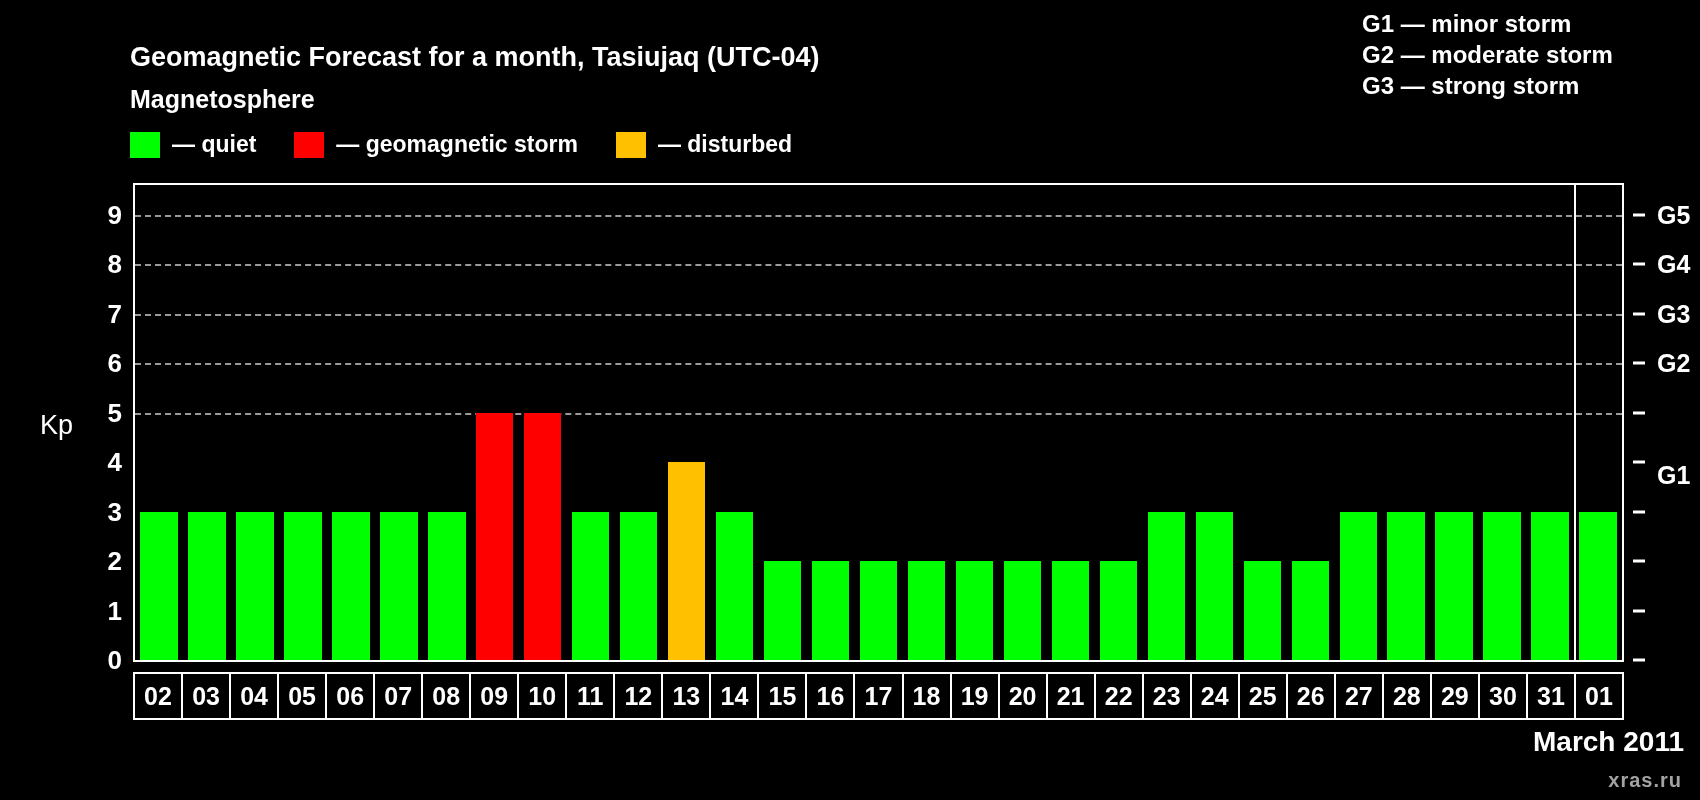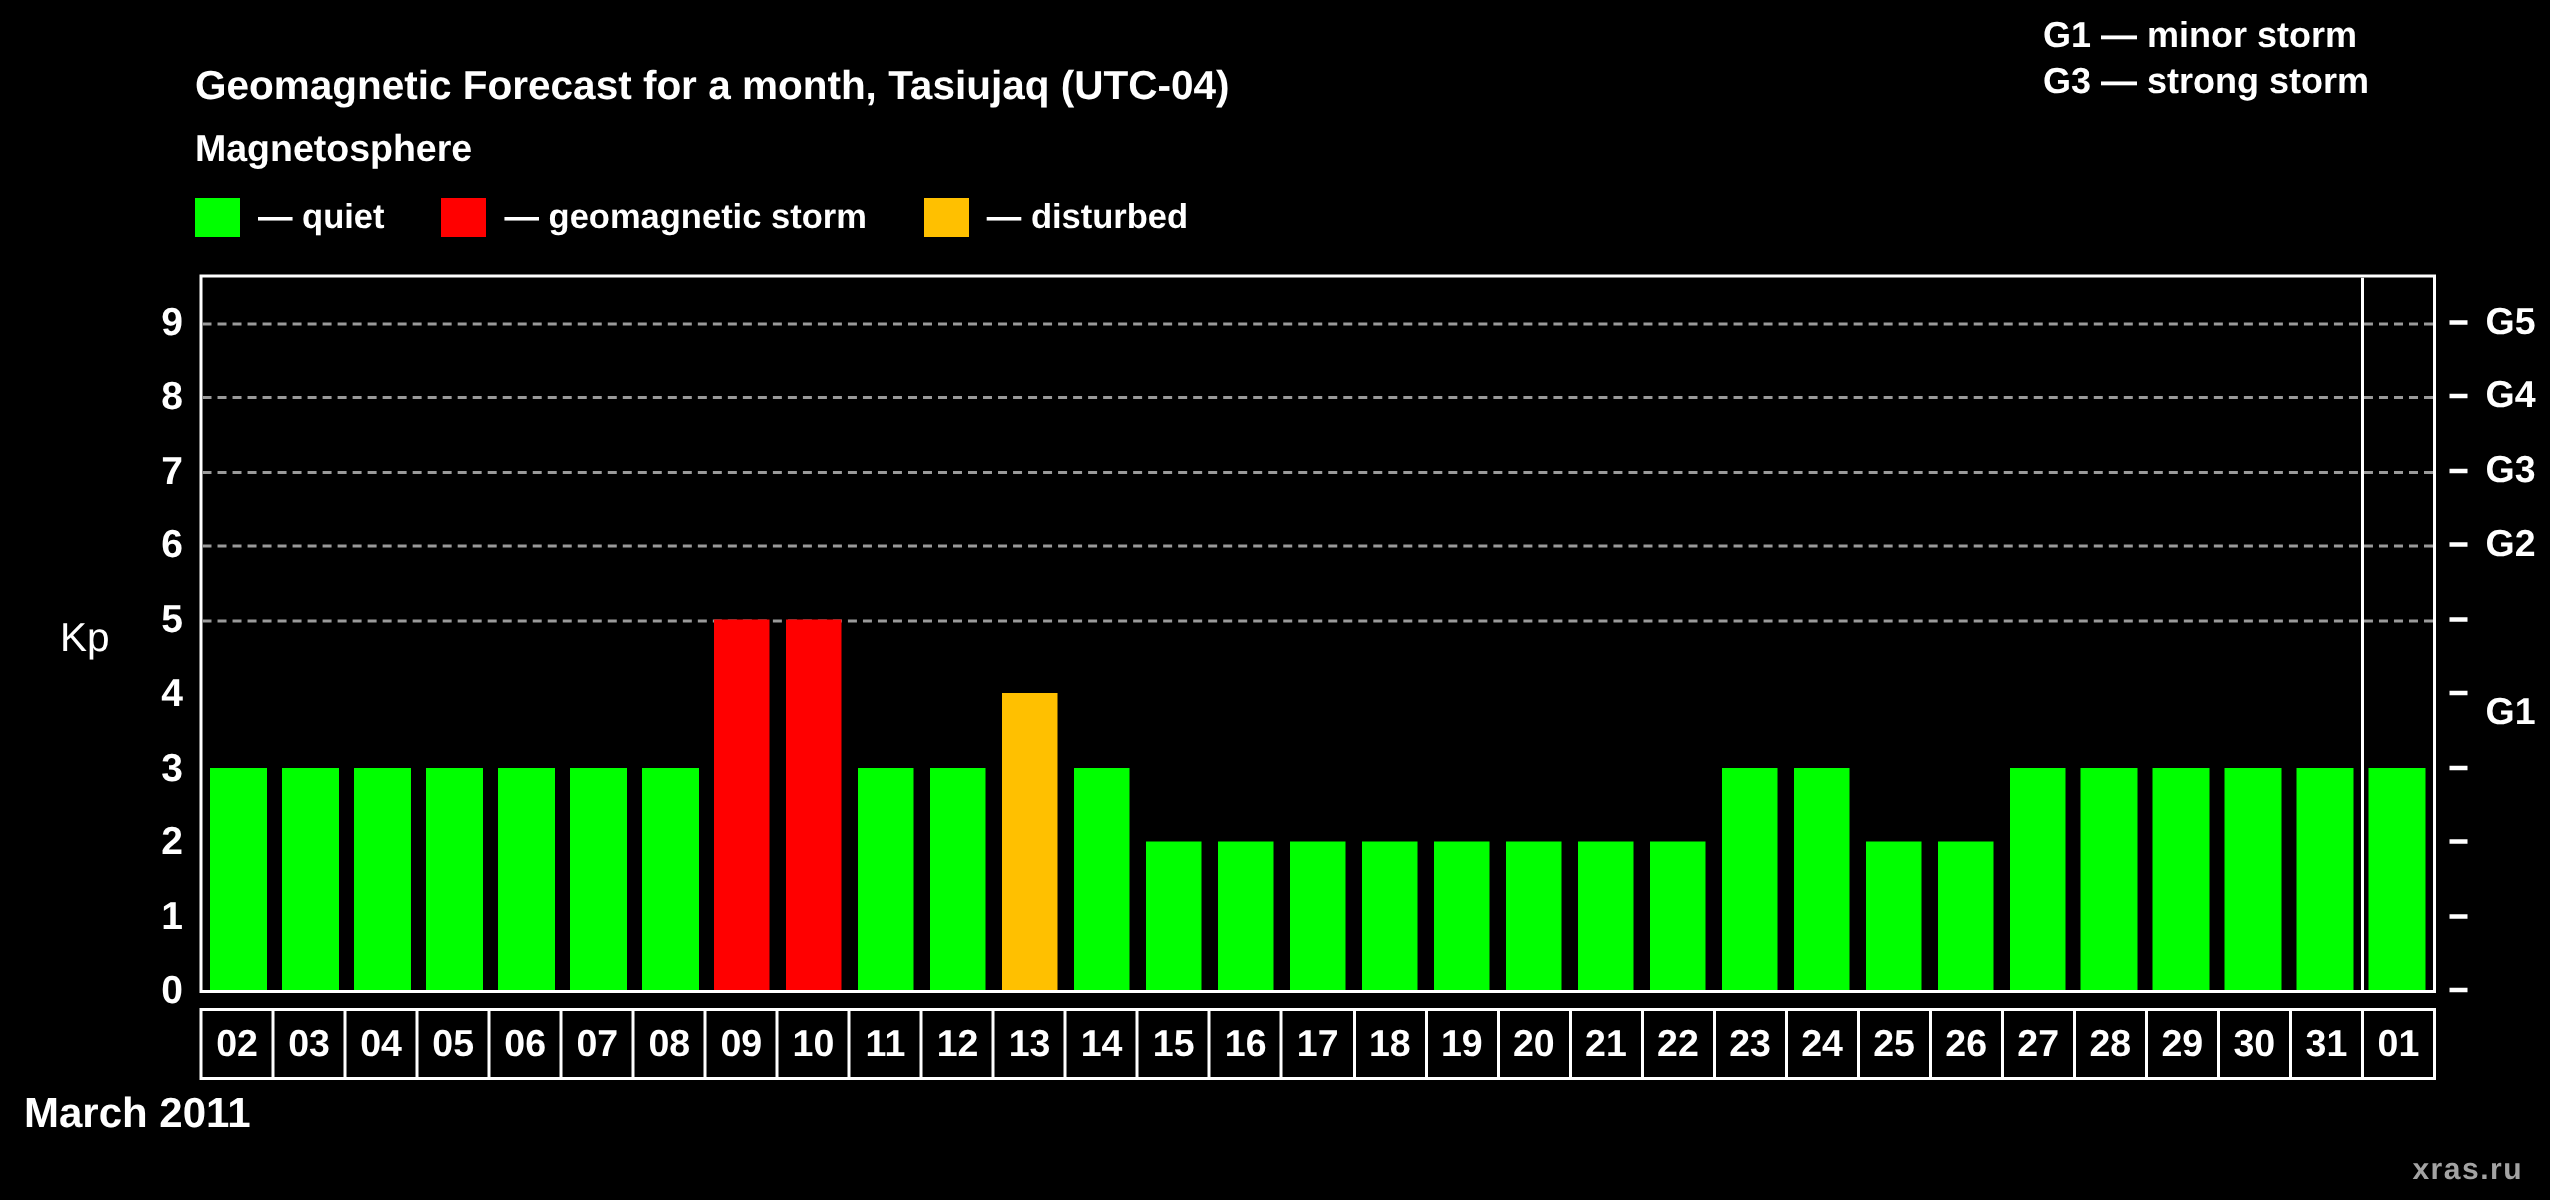--- a/index.html
+++ b/index.html
@@ -211,23 +211,23 @@
     font-weight: bold;
     color: #ffffff;
   }
   .day-cell:last-child {
     border-right: 2px solid #ffffff;
   }
 
   #month-label {
     position: absolute;
     left: 0;
-    right: 5px;
+    right: 16px;
     top: 726px;
-    text-align: left;
+    text-align: right;
     font-size: 28px;
     font-weight: bold;
     color: #ffffff;
     padding-left: 36px;
   }
   #month-label-inner {
     display: inline-block;
     margin-left: -20px;
   }
 
@@ -257,20 +257,21 @@
     <span class="legend-text">— geomagnetic storm</span>
   </div>
   <div class="legend-item">
     <span class="legend-swatch" style="background: rgb(255, 192, 0);"></span>
     <span class="legend-text">— disturbed</span>
   </div>
 </div>
 
 <div id="g-scale-legend">
   <div class="g-scale-line">G1 — minor storm</div>
+  <div class="g-scale-line">G2 — moderate storm</div>
   <div class="g-scale-line">G3 — strong storm</div>
 </div>
 
 <div id="kp-axis-title">Kp</div>
 <div id="y-axis-labels">
     <div class="y-tick-label" style="top: 477px;">0</div>
     <div class="y-tick-mark" style="top: 477px;"></div>
     <div class="y-tick-label" style="top: 427.521px;">1</div>
     <div class="y-tick-mark" style="top: 427.521px;"></div>
     <div class="y-tick-label" style="top: 378.042px;">2</div>

